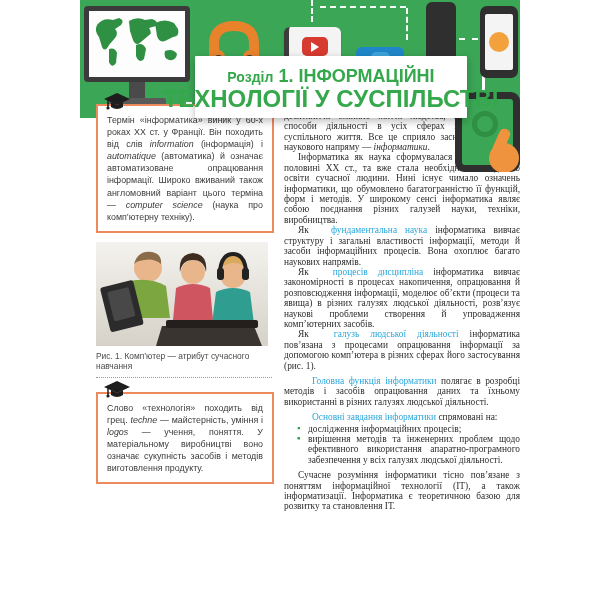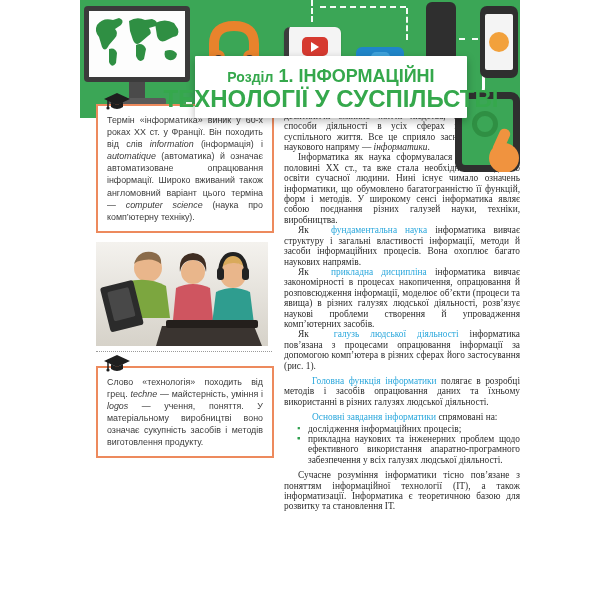--- a/index.html
+++ b/index.html
@@ -222,46 +222,47 @@
           <path d="M123 32 Q122 14 137 13 Q152 14 151 32 Q148 20 137 21 Q126 21 123 32 Z" fill="#D9AA5C"></path>
           <path d="M124 28 Q126 12 137 12 Q148 12 150 28" fill="none" stroke="#222" stroke-width="4"></path>
           <rect x="121" y="26" width="7" height="12" rx="3" fill="#222"></rect>
           <rect x="146" y="26" width="7" height="12" rx="3" fill="#222"></rect>
           <path d="M120 50 Q137 42 154 50 L158 82 L116 82 Z" fill="#2F9D8F"></path>
 
           <path d="M66 84 L158 84 L166 104 L60 104 Z" fill="#3a3430"></path>
           <rect x="70" y="78" width="92" height="8" rx="2" fill="#241f1c"></rect>
         </svg>
 
+        <div class="fig-caption">Рис. 1. Комп’ютер — атрибут сучасного навчання</div>
         <div class="dotline2"></div>
 
         <div class="term-box">
           <span class="cap">
             <svg width="26" height="18" viewBox="0 0 26 18">
               <polygon points="13,0 26,6 13,12 0,6" fill="#1e1e1e"></polygon>
               <path d="M7 9 L7 14 Q13 18 19 14 L19 9 L13 12 Z" fill="#1e1e1e"></path>
               <line x1="4" y1="7" x2="4" y2="14" stroke="#1e1e1e" stroke-width="1.5"></line>
               <circle cx="4" cy="15" r="1.6" fill="#1e1e1e"></circle>
             </svg>
           </span>
           <span><span>Слово «технологія» походить від грец. </span><span class="seg-italic">techne</span><span> — майстерність, уміння і </span><span class="seg-italic">logos</span><span> — учення, поняття. У матеріальному виробництві воно означає сукупність засобів і методів виготовлення продукту.</span></span>
         </div>
       </aside>
 
       <main class="main-col">
           <p class="body-p"><span>Сьогодні важко уявити роботу з великими обсягами даних без комп’ютера. Його винайдення за лічені десятиліття змінило життя людства, визначило нові способи діяльності в усіх сферах виробничого й суспільного життя. Все це сприяло заснуванню нового наукового напряму — </span><span class="seg-italic">інформатики</span><span>.</span></p>
           <p class="body-p"><span>Інформатика як наука сформувалася лише у другій половині XX ст., та вже стала необхідною складовою освіти сучасної людини. Нині існує чимало означень інформатики, що обумовлено багатогранністю її функцій, форм і методів. У широкому сенсі інформатика являє собою поєднання різних галузей науки, техніки, виробництва.</span></p>
           <p class="body-p"><span>Як </span><span class="seg-blue">фундаментальна наука</span><span> інформатика вивчає структуру і загальні властивості інформації, методи й засоби інформаційних процесів. Вона охоплює багато наукових напрямів.</span></p>
-          <p class="body-p"><span>Як </span><span class="seg-blue">прикладна дисципліна</span><span> інформатика вивчає закономірності в процесах накопичення, опрацювання й розповсюдження інформації, моделює об’єкти (процеси та явища) в різних галузях людської діяльності, розв’язує наукові проблеми створення й упровадження комп’ютерних засобів.</span></p>
+          <p class="body-p"><span>Як </span><span class="seg-blue">процесів дисципліна</span><span> інформатика вивчає закономірності в процесах накопичення, опрацювання й розповсюдження інформації, моделює об’єкти (процеси та явища) в різних галузях людської діяльності, розв’язує наукові проблеми створення й упровадження комп’ютерних засобів.</span></p>
           <p class="body-p"><span>Як </span><span class="seg-blue">галузь людської діяльності</span><span> інформатика пов’язана з процесами опрацювання інформації за допомогою комп’ютера в різних сферах його застосування (</span><span class="seg-link">рис. 1</span><span>).</span></p>
           <p class="body-p gap"><span class="seg-blue">Головна функція інформатики</span><span> полягає в розробці методів і засобів опрацювання даних та їхньому використанні в різних галузях людської діяльності.</span></p>
           <p class="body-p gap"><span class="seg-blue">Основні завдання інформатики</span><span> спрямовані на:</span></p>
           <ul class="bullets">
             <li><span class="marker">▪</span><span>дослідження інформаційних процесів;</span></li>
             <li><span class="marker">▪</span></li>
-            <li><span class="marker">▪</span><span>прикладна наукових та інженерних проблем щодо ефективного використання апаратно-програмного забезпечення у всіх галузях людської діяльності.</span></li>
+            <li><span class="marker">▪</span><span>вирішення методів та інженерних проблем щодо ефективного використання апаратно-програмного забезпечення у всіх галузях людської діяльності.</span></li>
           </ul>
           <p class="body-p gap"><span>Сучасне розуміння інформатики тісно пов’язане з поняттям інформаційної технології (ІТ), а також інформатизації. Інформатика є теоретичною базою для розвитку та становлення ІТ.</span></p>
         </main>
     </div>
 
   </div>
 </div>
 
 </body></html>

